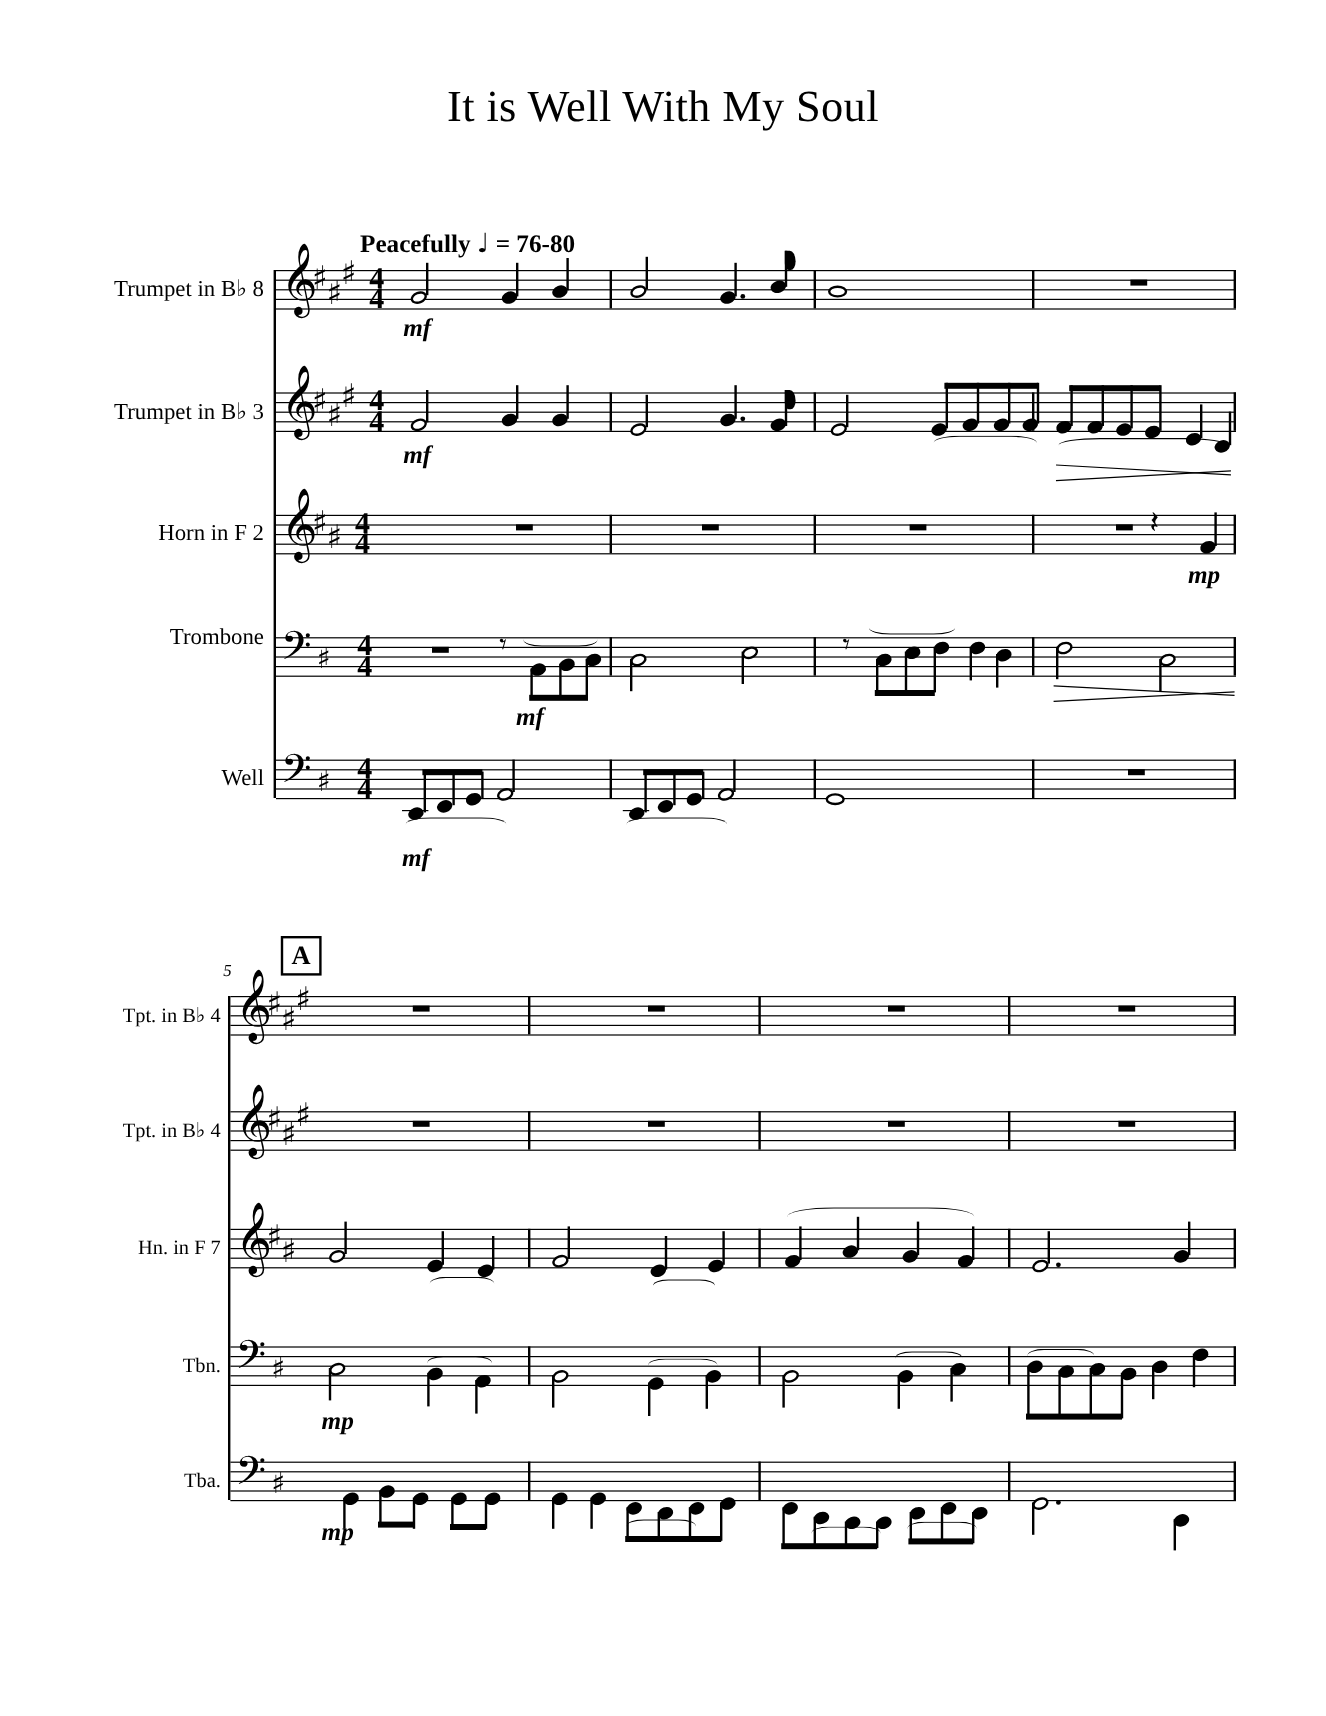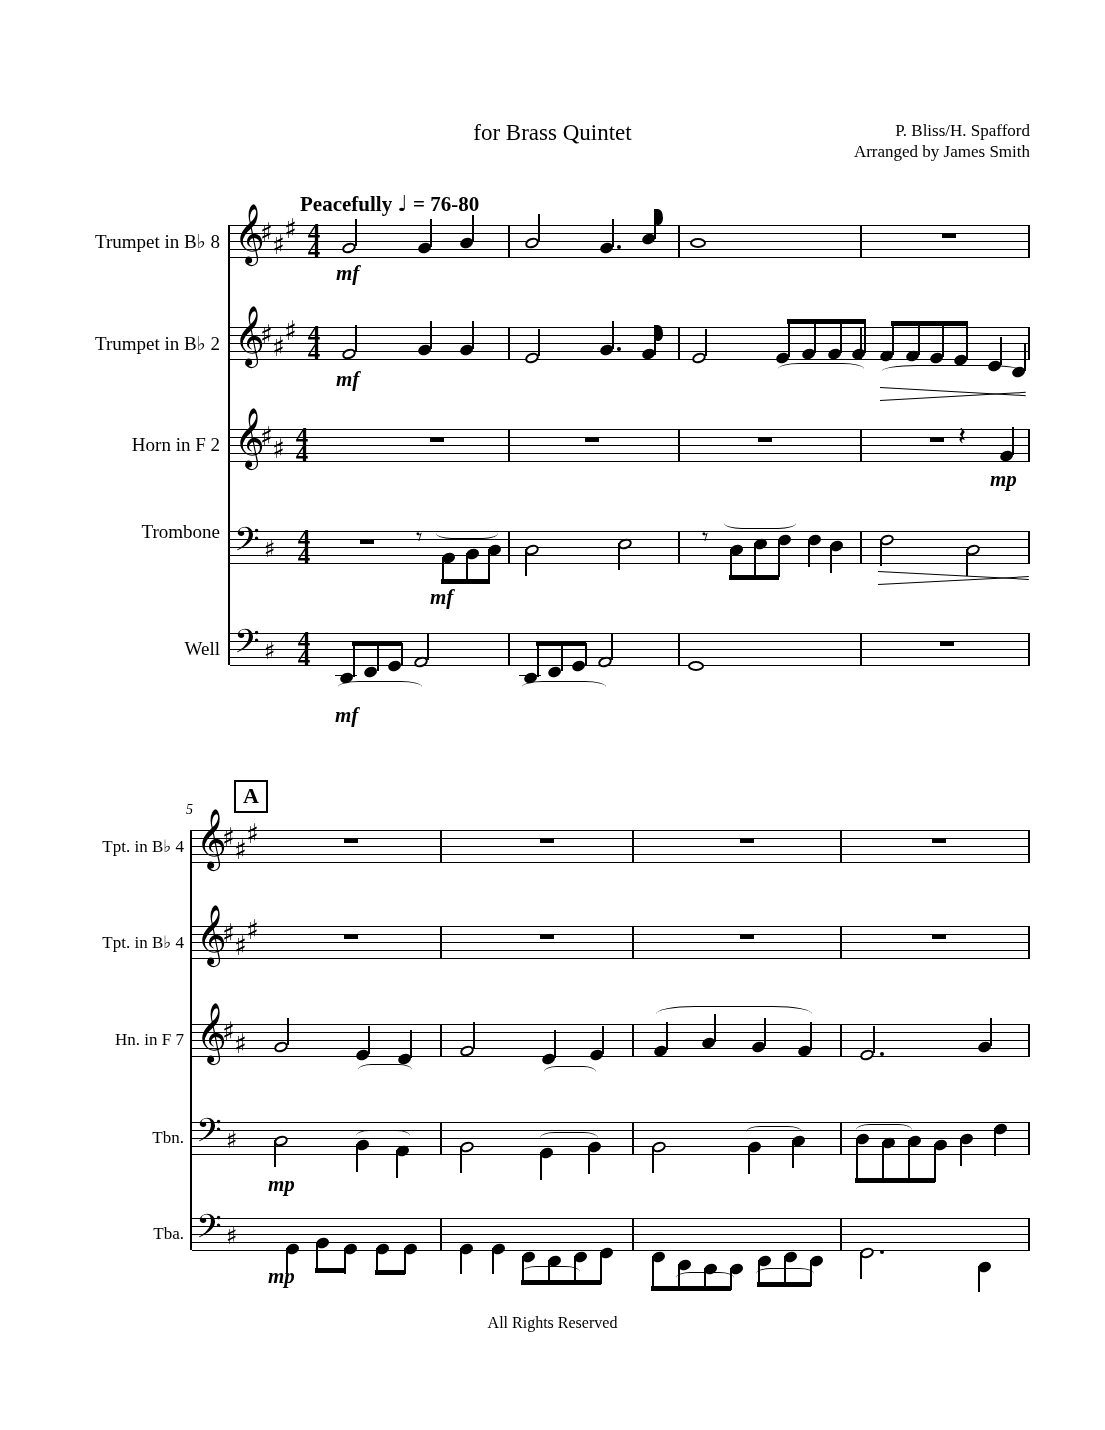--- a/index.html
+++ b/index.html
@@ -94,25 +94,21 @@
   .slur-u { position:absolute; border-bottom:1.6px solid #000; border-radius:50%/100%;
           height:12px; border-left:none; border-right:none; border-top:none; }
   .hair { position:absolute; }
   .hair span { position:absolute; left:0; height:1.2px; background:#000; transform-origin:left center; }
 </style>
 </head>
 <body>
 
 <div class="page">
 
-  <div class="subtitle">for Brass Quintet</div>
-  <div class="credits">
-    <div>P. Bliss/H. Spafford</div>
-    <div>Arranged by James Smith</div>
-  </div>
+  <div class="title">It is Well With My Soul</div>
 
   <div class="system" id="sys1" style="left:230px; top:215px; width:800px; height:460px;">
 
     <div class="sysbar" style="left:-2px; top:10px; height:440px;"></div>
 
     <div class="staff" style="top:10px;">
       <div class="line"></div>
         <div class="line"></div>
         <div class="line"></div>
         <div class="line"></div>
@@ -145,21 +141,21 @@
 
     <div class="staff" style="top:418px;">
       <div class="line"></div>
         <div class="line"></div>
         <div class="line"></div>
         <div class="line"></div>
         <div class="line"></div>
     </div>
 
     <div class="inst-label" style="left:-165px; width:155px; top:26px;">Trumpet in B♭ 8</div>
-    <div class="inst-label" style="left:-165px; width:155px; top:128px;">Trumpet in B♭ 2</div>
+    <div class="inst-label" style="left:-165px; width:155px; top:128px;">Trumpet in B♭ 3</div>
     <div class="inst-label" style="left:-165px; width:155px; top:230px;">Horn in F 2</div>
     <div class="inst-label" style="left:-165px; width:155px; top:317px;">Trombone</div>
     <div class="inst-label" style="left:-165px; width:155px; top:434px;">Well</div>
 
     <div class="gclef" style="position:absolute; left:4px; top:-8px;">𝄞</div>
     <div class="gclef" style="position:absolute; left:4px; top:94px;">𝄞</div>
     <div class="gclef" style="position:absolute; left:4px; top:196px;">𝄞</div>
     <div class="fclef" style="position:absolute; left:4px; top:308px;">𝄢</div>
     <div class="fclef" style="position:absolute; left:4px; top:410px;">𝄢</div>
 
@@ -611,16 +607,15 @@
     <div class="nh open" style="left:668px; top:428px;"></div>
     <div class="stem" style="left:668px; top:432px; height:27px;"></div>
     <div class="dot" style="left:688px; top:430px;"></div>
     <div class="nh" style="left:786px; top:442px;"></div>
     <div class="stem" style="left:786px; top:446px; height:26px;"></div>
 
     <div class="dyn" style="left:76px; top:444px;">mp</div>
   </div>
 
   <div class="footer">
-    <div>All Rights Reserved</div>
   </div>
 
 </div>
 
 </body></html>

